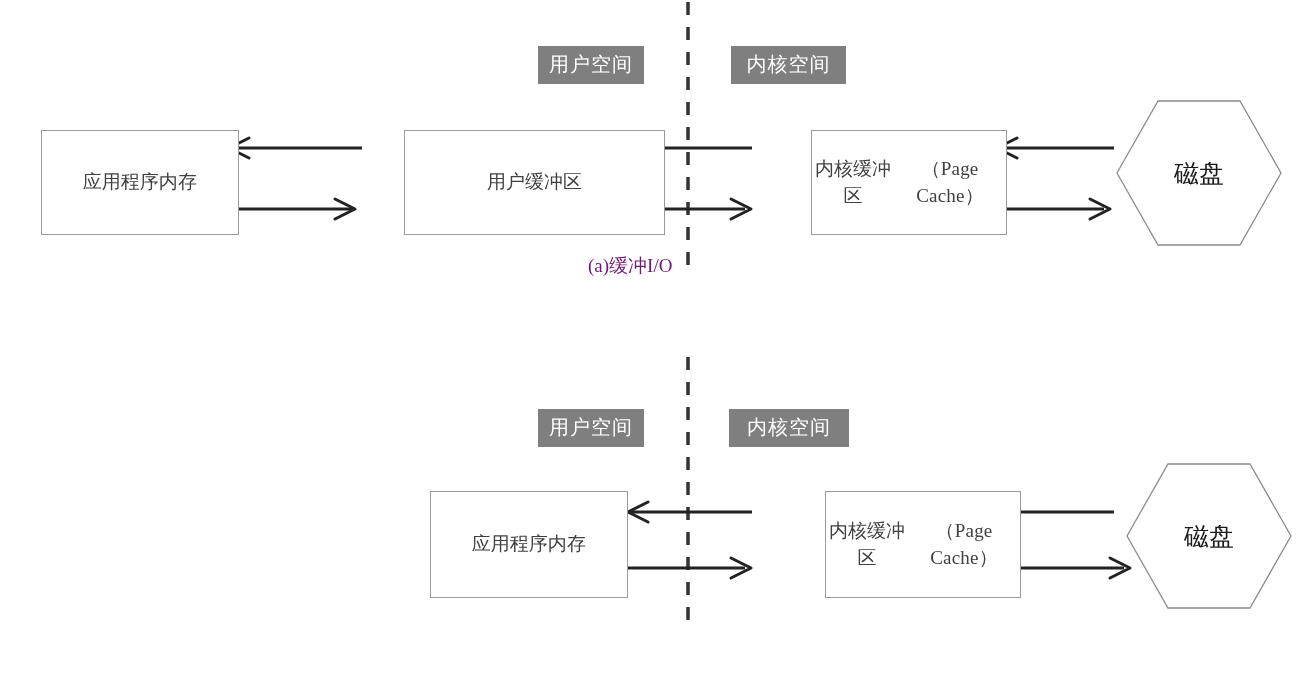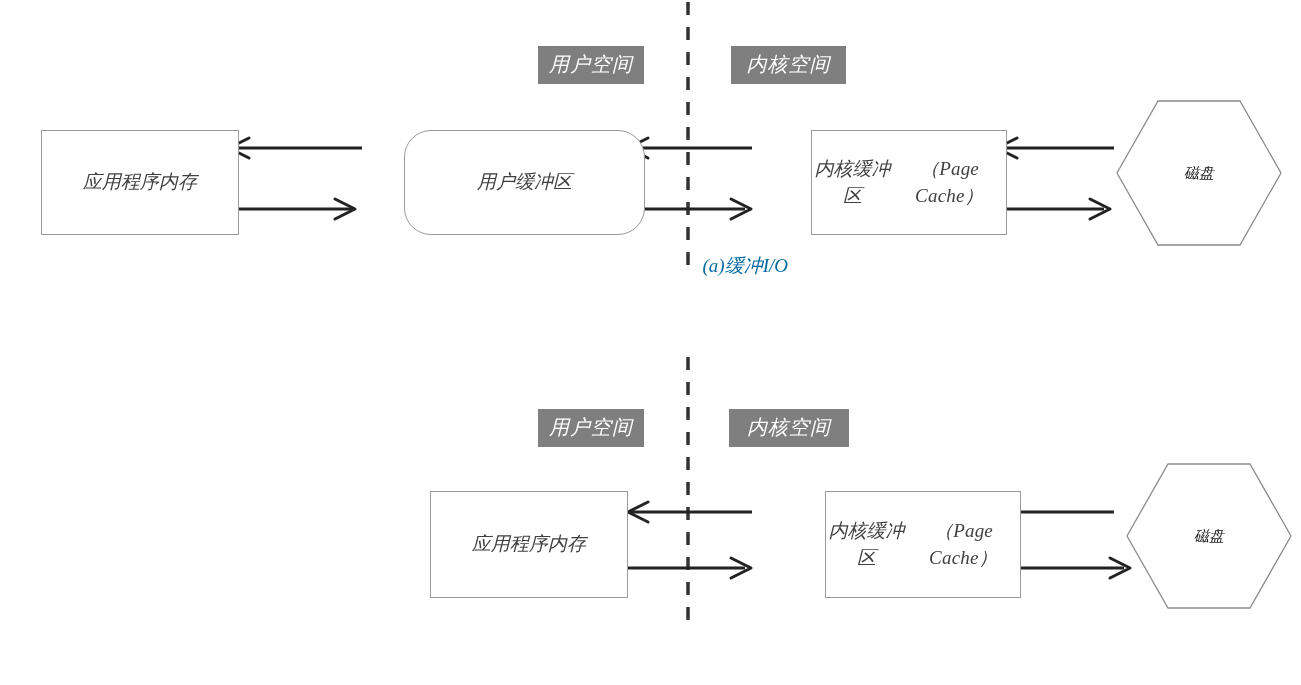--- a/index.html
+++ b/index.html
@@ -10,21 +10,20 @@
   body {
     font-family: "Liberation Serif", "DejaVu Serif", serif;
     color: #1a1a1a;
   }
   #canvas {
     position: relative;
     width: 1301px;
     height: 685px;
     background: #ffffff;
     overflow: hidden;
-    font-style: italic;
   }
   .svg-layer {
     position: absolute;
     left: 0;
     top: 0;
     width: 1301px;
     height: 685px;
     pointer-events: none;
   }
 
@@ -48,21 +47,21 @@
     letter-spacing: 0.2px;
     text-align: center;
   }
 
   
   .hex-node {
     position: absolute;
     display: flex;
     align-items: center;
     justify-content: center;
-    font-size: 15px;
+    font-size: 25px;
     color: #1a1a1a;
   }
   .hex-label {
     position: relative;
     z-index: 2;
   }
 
   
   .space-label {
     position: absolute;
@@ -74,22 +73,22 @@
     align-items: center;
     justify-content: center;
     letter-spacing: 1px;
     padding-bottom: 1px;
   }
 
   
   .caption {
     position: absolute;
     font-size: 19px;
-    color: #0369a1;
-    text-align: right;
+    color: #701a75;
+    text-align: left;
     white-space: nowrap;
   }
 </style>
 </head>
 <body>
 
 <div id="canvas">
 
   <svg class="svg-layer" viewBox="0 0 1301 685">
 
@@ -158,21 +157,21 @@
 
   <div class="space-label" style="left:731px; top:46px; width:115px; height:38px;">
     <span>内核空间</span>
   </div>
 
   <div class="node-box" style="left:8px; top:130px; width:198px; height:105px;">
     <span class="line1">应用程序</span>
     <span class="line2">内存</span>
   </div>
 
-  <div class="node-box" style="left:371px; top:130px; width:241px; height:105px;border-radius:27px;">
+  <div class="node-box" style="left:371px; top:130px; width:261px; height:105px;">
     <span class="line1">用户缓冲区</span>
   </div>
 
   <div class="node-box" style="left:778px; top:130px; width:196px; height:105px;">
     <span class="line1">内核缓冲区</span>
     <span class="line2">（Page Cache）</span>
   </div>
 
   <div class="hex-node" style="left:1117px; top:101px; width:164px; height:144px;">
     <span class="hex-label">磁盘</span>

